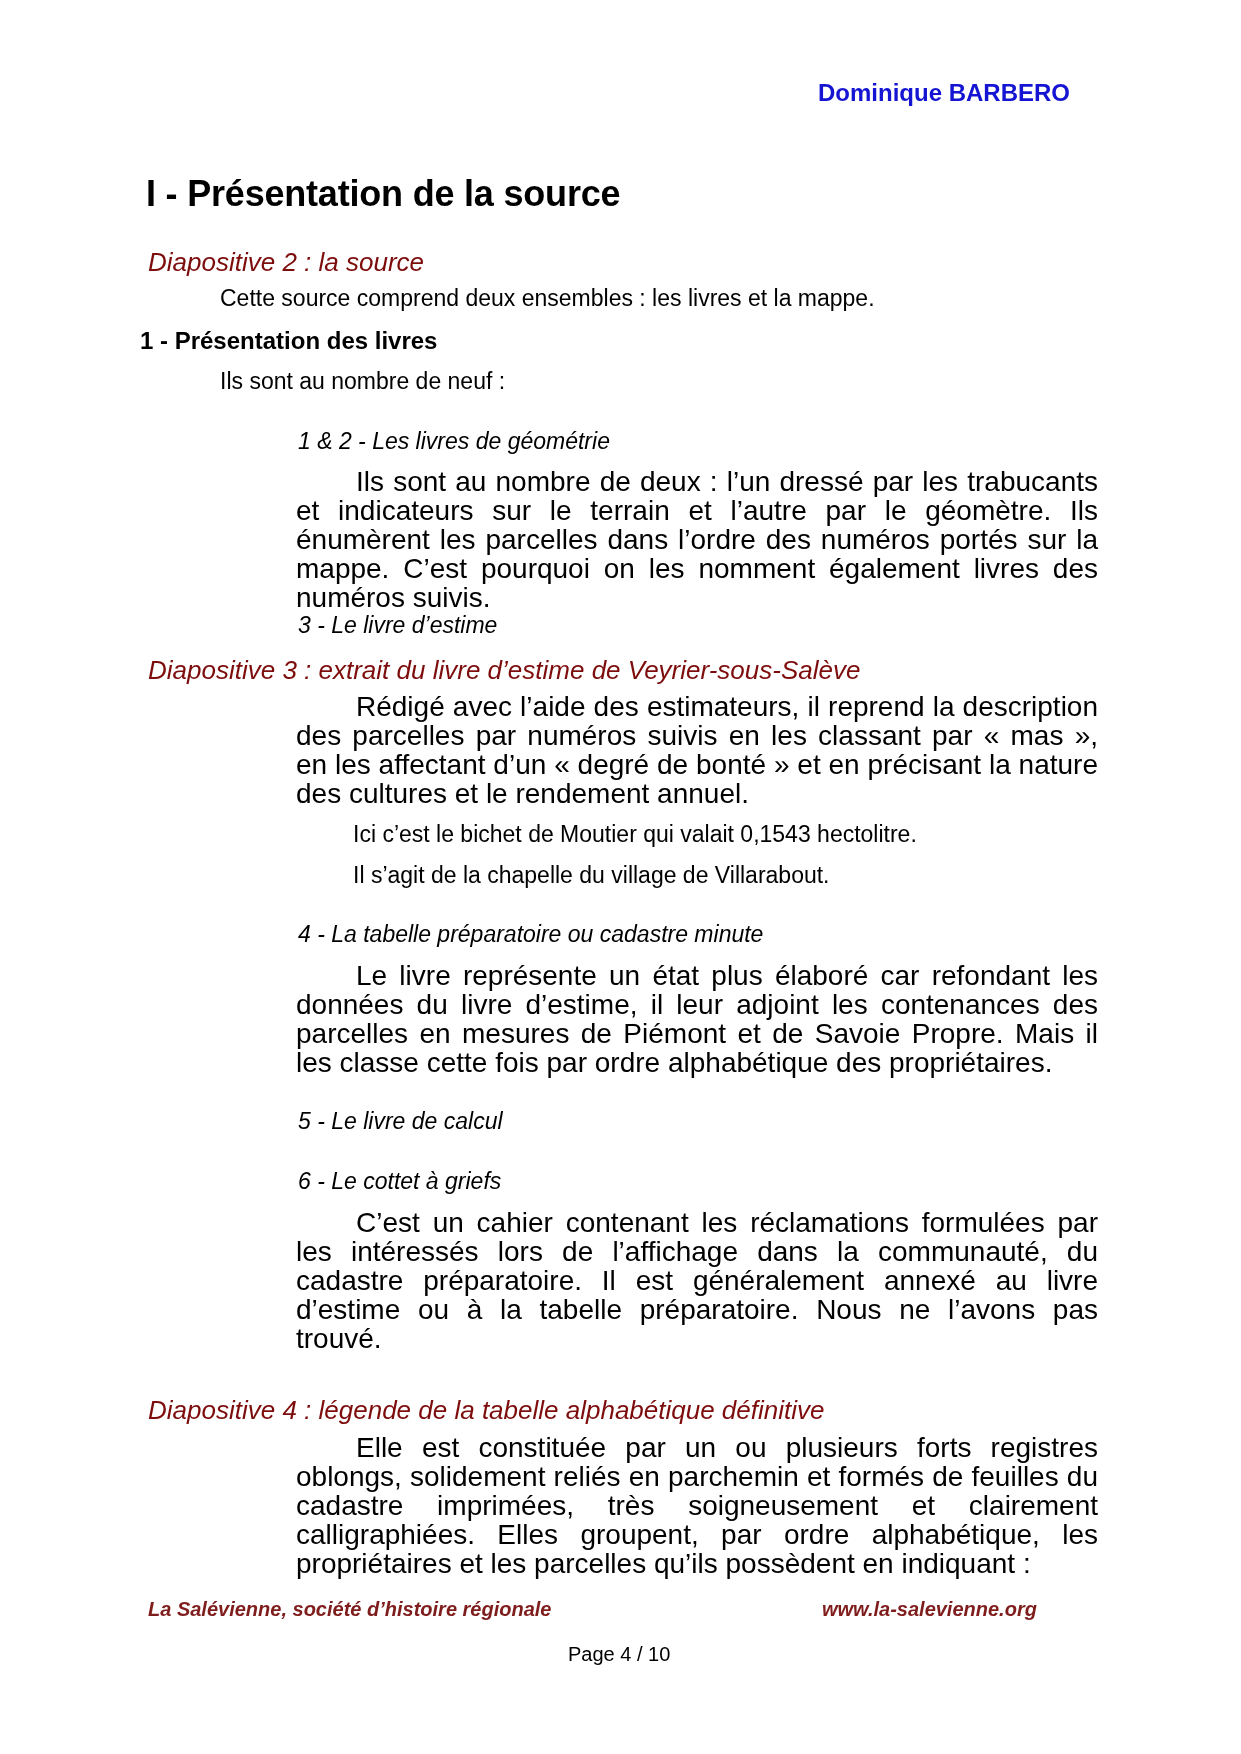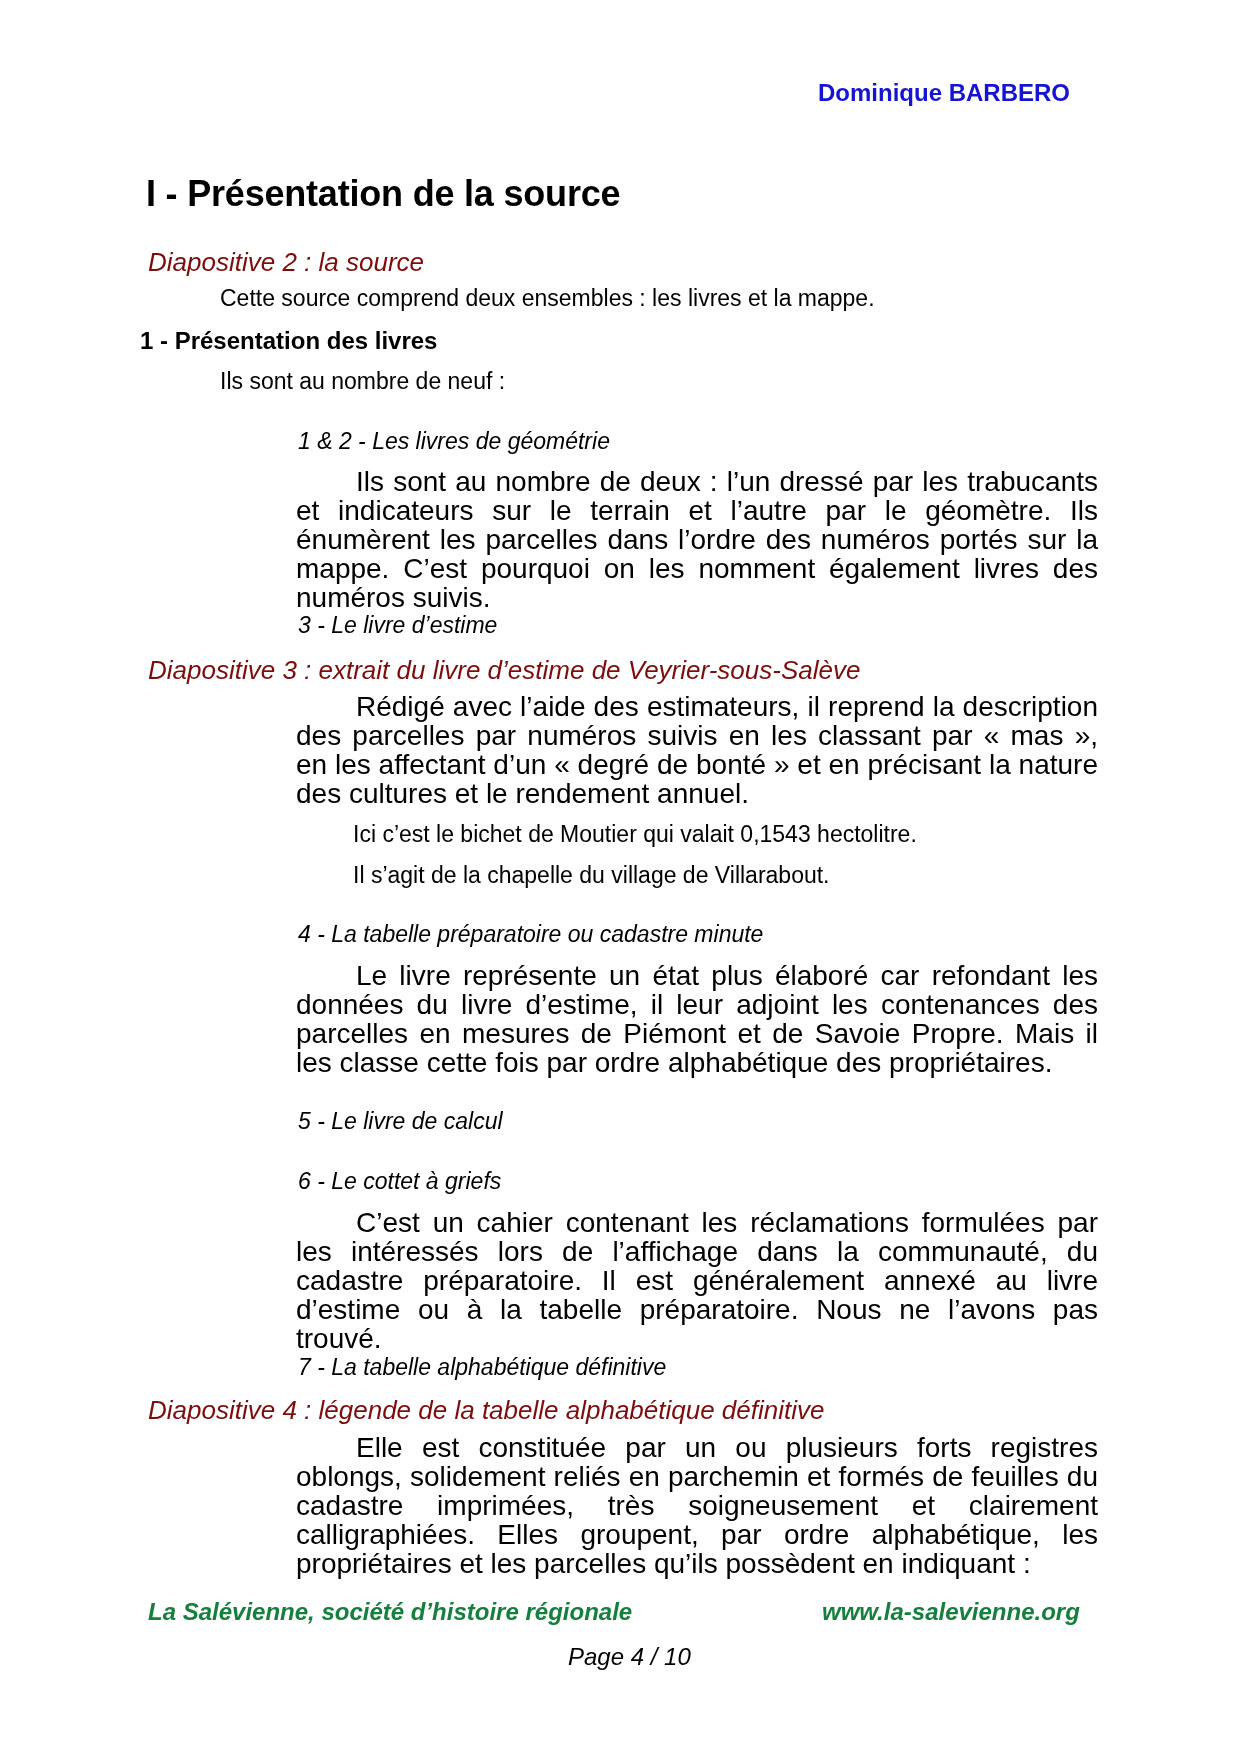--- a/index.html
+++ b/index.html
@@ -9,22 +9,22 @@
     .abs { position: absolute; white-space: nowrap; }
     .hdr { font-weight: bold; font-size: 24px; color: #1414d2; }
     .h1 { font-weight: bold; font-size: 36px; letter-spacing: -0.2px; }
     .h2 { font-weight: bold; font-size: 24px; }
     .slide { font-style: italic; font-size: 26px; color: #7d0c0c; }
     .sub { font-style: italic; font-size: 23px; }
     .txt { font-size: 23px; }
     .para { position: absolute; left: 296px; width: 802px; font-size: 28px;
             line-height: 29px; text-align: justify; }
     .para .ind { display: inline-block; width: 60px; }
-    .ftr { font-weight: bold; font-style: italic; font-size: 24px; color: #15803d; }
-    .pg { font-style: italic; font-size: 24px; text-align: center; }
+    .ftr { font-weight: bold; font-style: italic; font-size: 20px; color: #7f1d1d; }
+    .pg { font-size: 20px; text-align: center; }
   </style>
 </head>
 <body>
 
 <div class="page">
 
   <div class="abs hdr" style="left:818px; top:79px;">Dominique BARBERO</div>
 
   <div class="abs h1" style="left:146px; top:173px;">I - Présentation de la source</div>
 
@@ -44,21 +44,20 @@
   <div class="abs txt" style="left:353px; top:862px;">Il s’agit de la chapelle du village de Villarabout.</div>
 
   <div class="abs sub" style="left:298px; top:921px;">4 - La tabelle préparatoire ou cadastre minute</div>
   <div class="para" style="top:961px;"><span class="ind"></span><span>Le livre représente un état plus élaboré car refondant les données du livre d’estime, il leur adjoint les contenances des parcelles en mesures de Piémont et de Savoie Propre. Mais il les classe cette fois par ordre alphabétique des propriétaires.</span></div>
 
   <div class="abs sub" style="left:298px; top:1108px;">5 - Le livre de calcul</div>
 
   <div class="abs sub" style="left:298px; top:1168px;">6 - Le cottet à griefs</div>
   <div class="para" style="top:1208px;"><span class="ind"></span><span>C’est un cahier contenant les réclamations formulées par les intéressés lors de l’affichage dans la communauté, du cadastre préparatoire. Il est généralement annexé au livre d’estime ou à la tabelle préparatoire. Nous ne l’avons pas trouvé.</span></div>
 
-  <div class="abs sub" style="left:298px; top:1354px;">7 - La tabelle alphabétique définitive</div>
   <div class="abs slide" style="left:148px; top:1395px;">Diapositive 4 : légende de la tabelle alphabétique définitive</div>
   <div class="para" style="top:1433px;"><span class="ind"></span><span>Elle est constituée par un ou plusieurs forts registres oblongs, solidement reliés en parchemin et formés de feuilles du cadastre imprimées, très soigneusement et clairement calligraphiées. Elles groupent, par ordre alphabétique, les propriétaires et les parcelles qu’ils possèdent en indiquant :</span></div>
 
   <div class="abs ftr" style="left:148px; top:1598px;">La Salévienne, société d’histoire régionale</div>
   <div class="abs ftr" style="left:822px; top:1598px;">www.la-salevienne.org</div>
   <div class="abs pg" style="left:568px; top:1643px;">Page 4 / 10</div>
 
 </div>
 
 </body></html>

